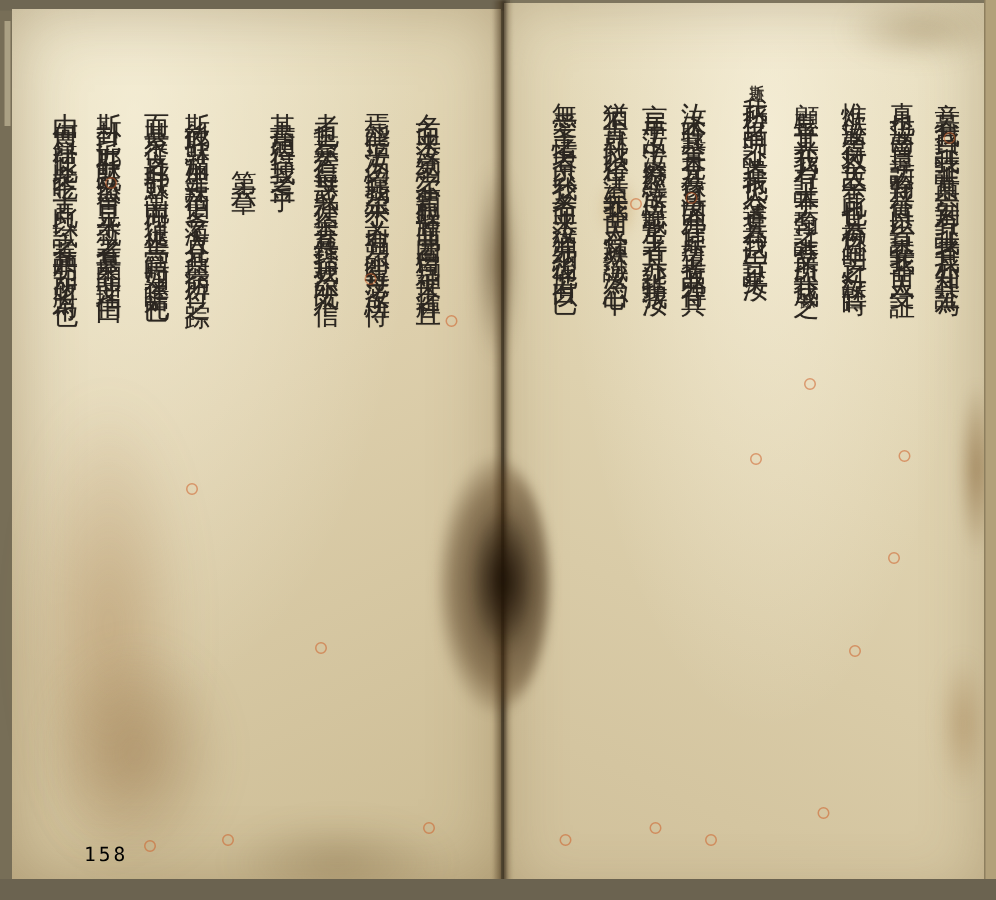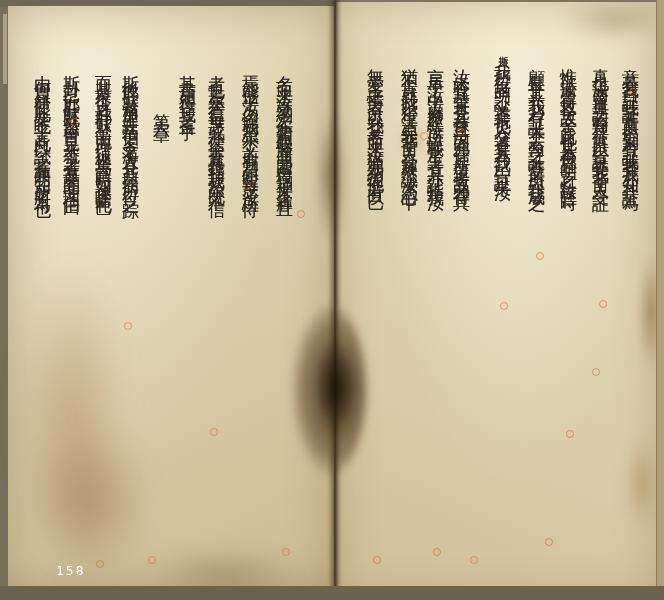--- a/index.html
+++ b/index.html
@@ -66,21 +66,21 @@
     font-size:10px;
     letter-spacing:1px;
     color:#352f27;
   }
   .mark{
     position:absolute;width:6px;height:6px;border-radius:50%;
     border:1px solid rgba(205,95,40,.55);
   }
   .page-number{
     position:absolute;left:56px;top:563px;
-    font-size:13px;letter-spacing:2px;color:#ffffff;
+    font-size:13px;letter-spacing:2px;color:#000000;
     font-family:"DejaVu Sans Mono", monospace;
   }
 </style>
 </head>
 <body>
 
 <div id="scene">
   <div class="edge-left-stack"></div>
   <div class="edge-left-line"></div>
   <div class="edge-top"></div>

